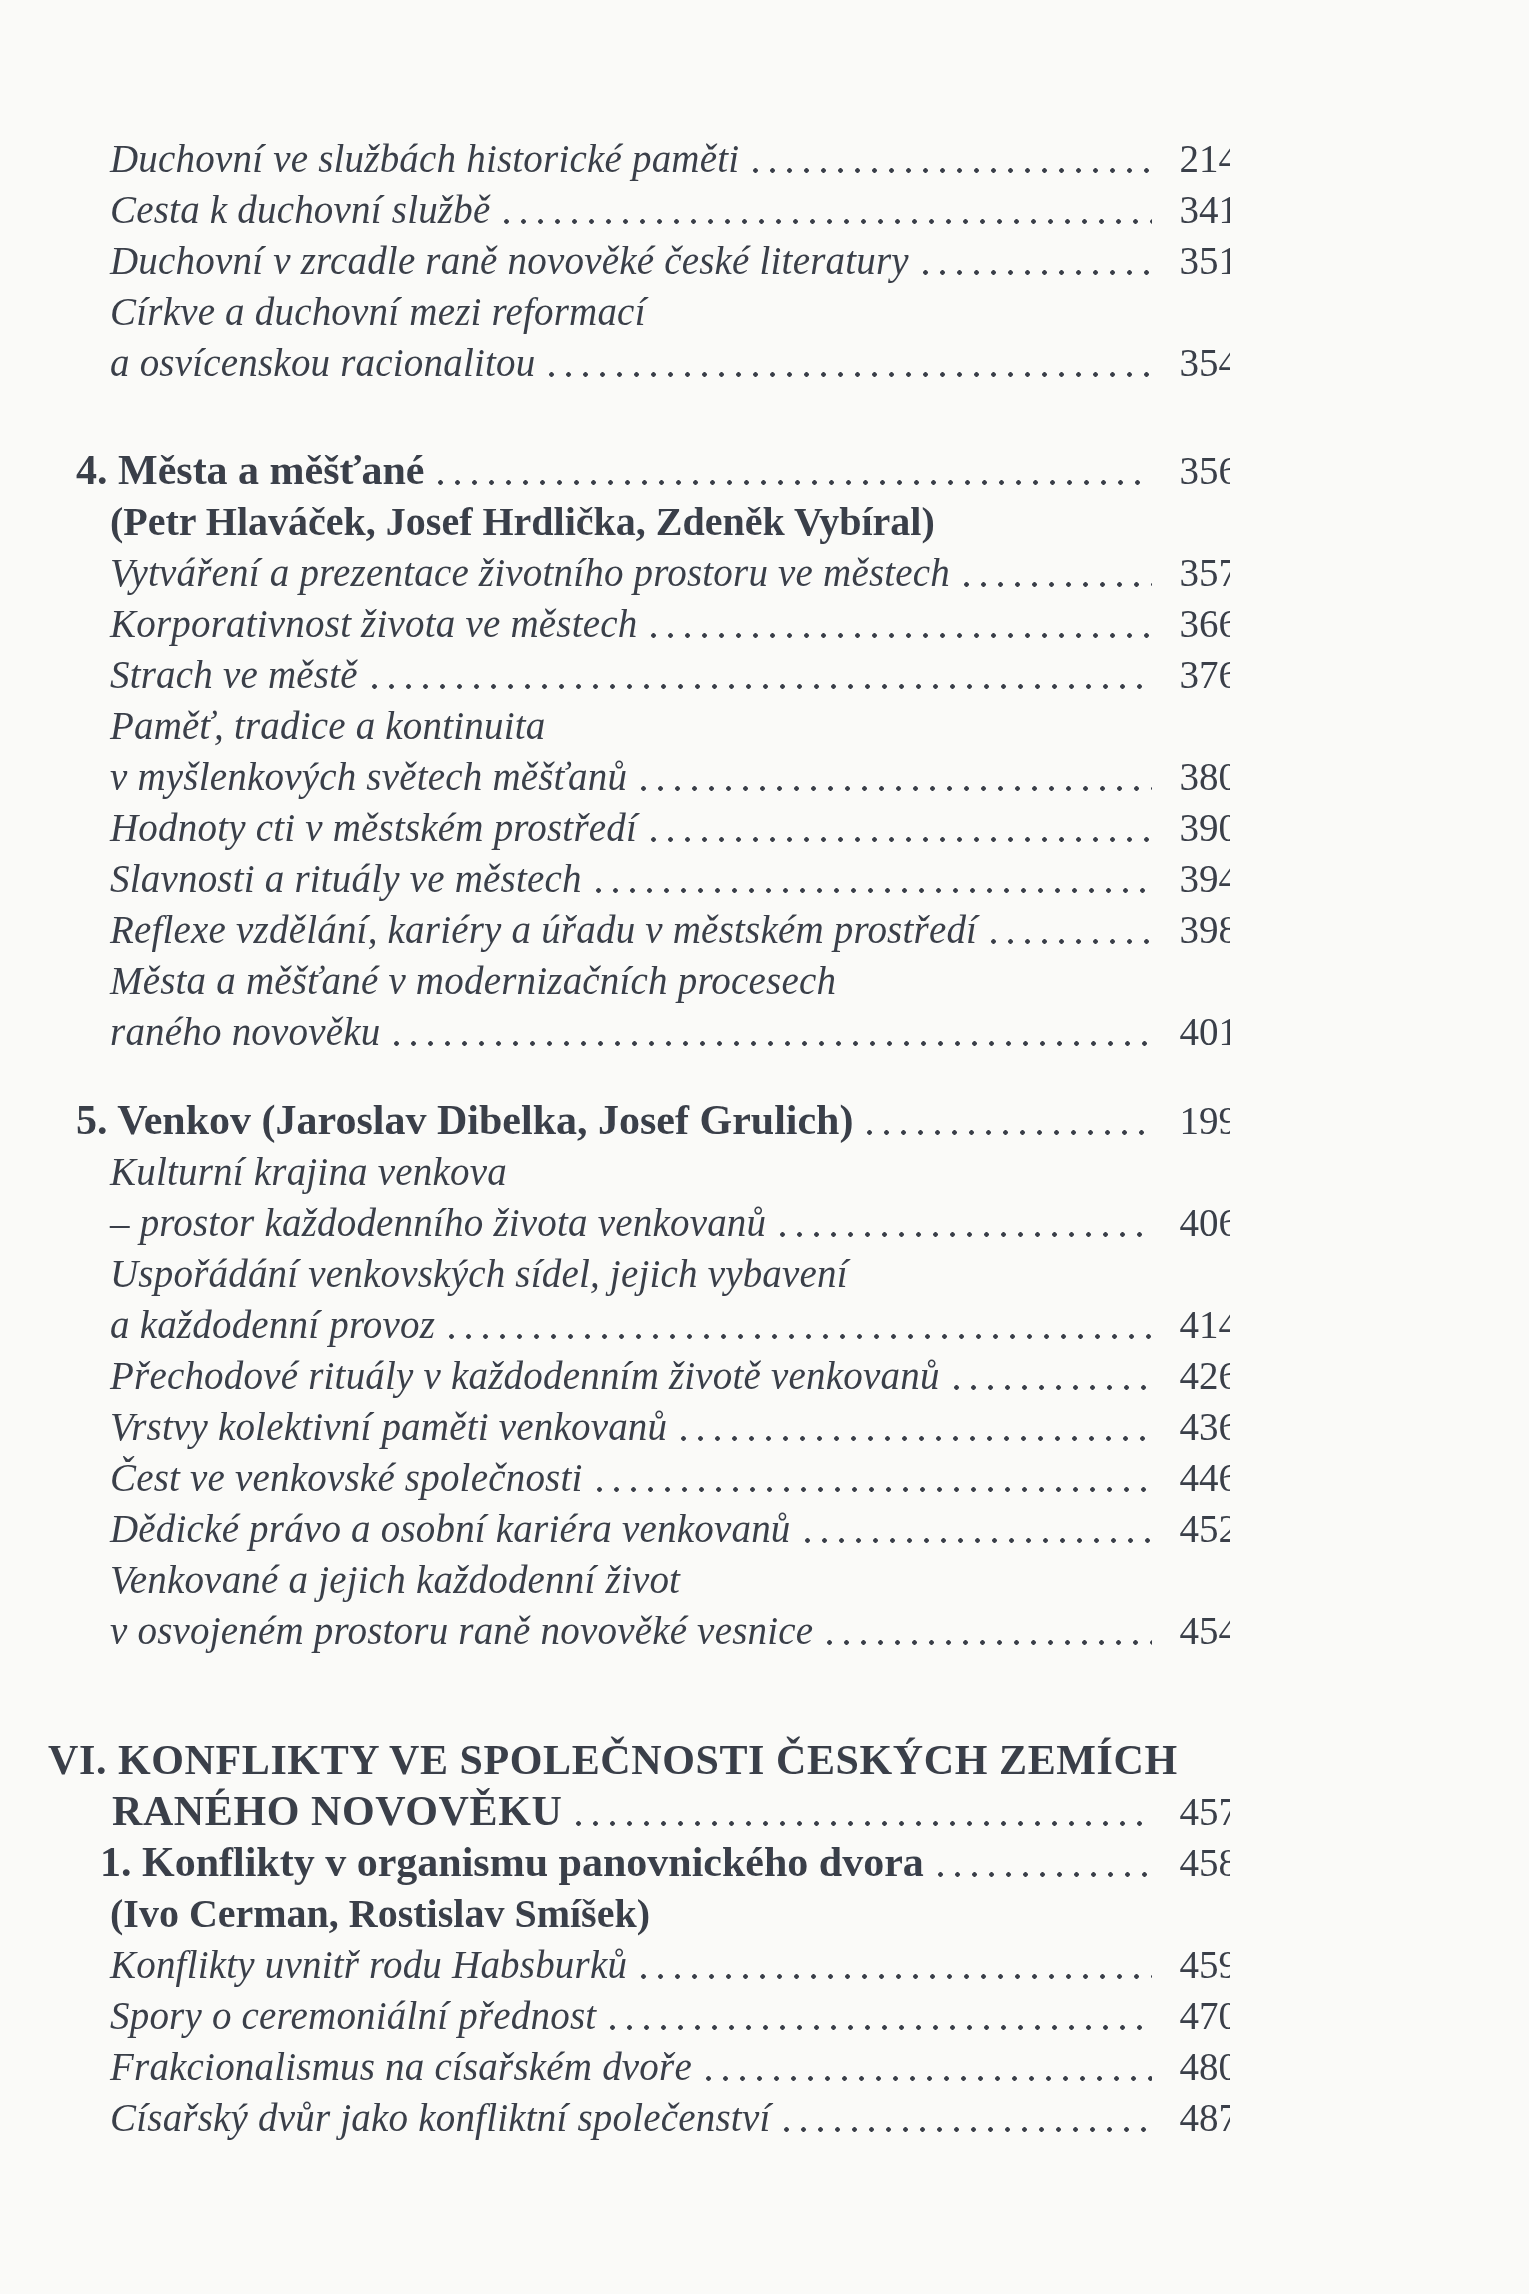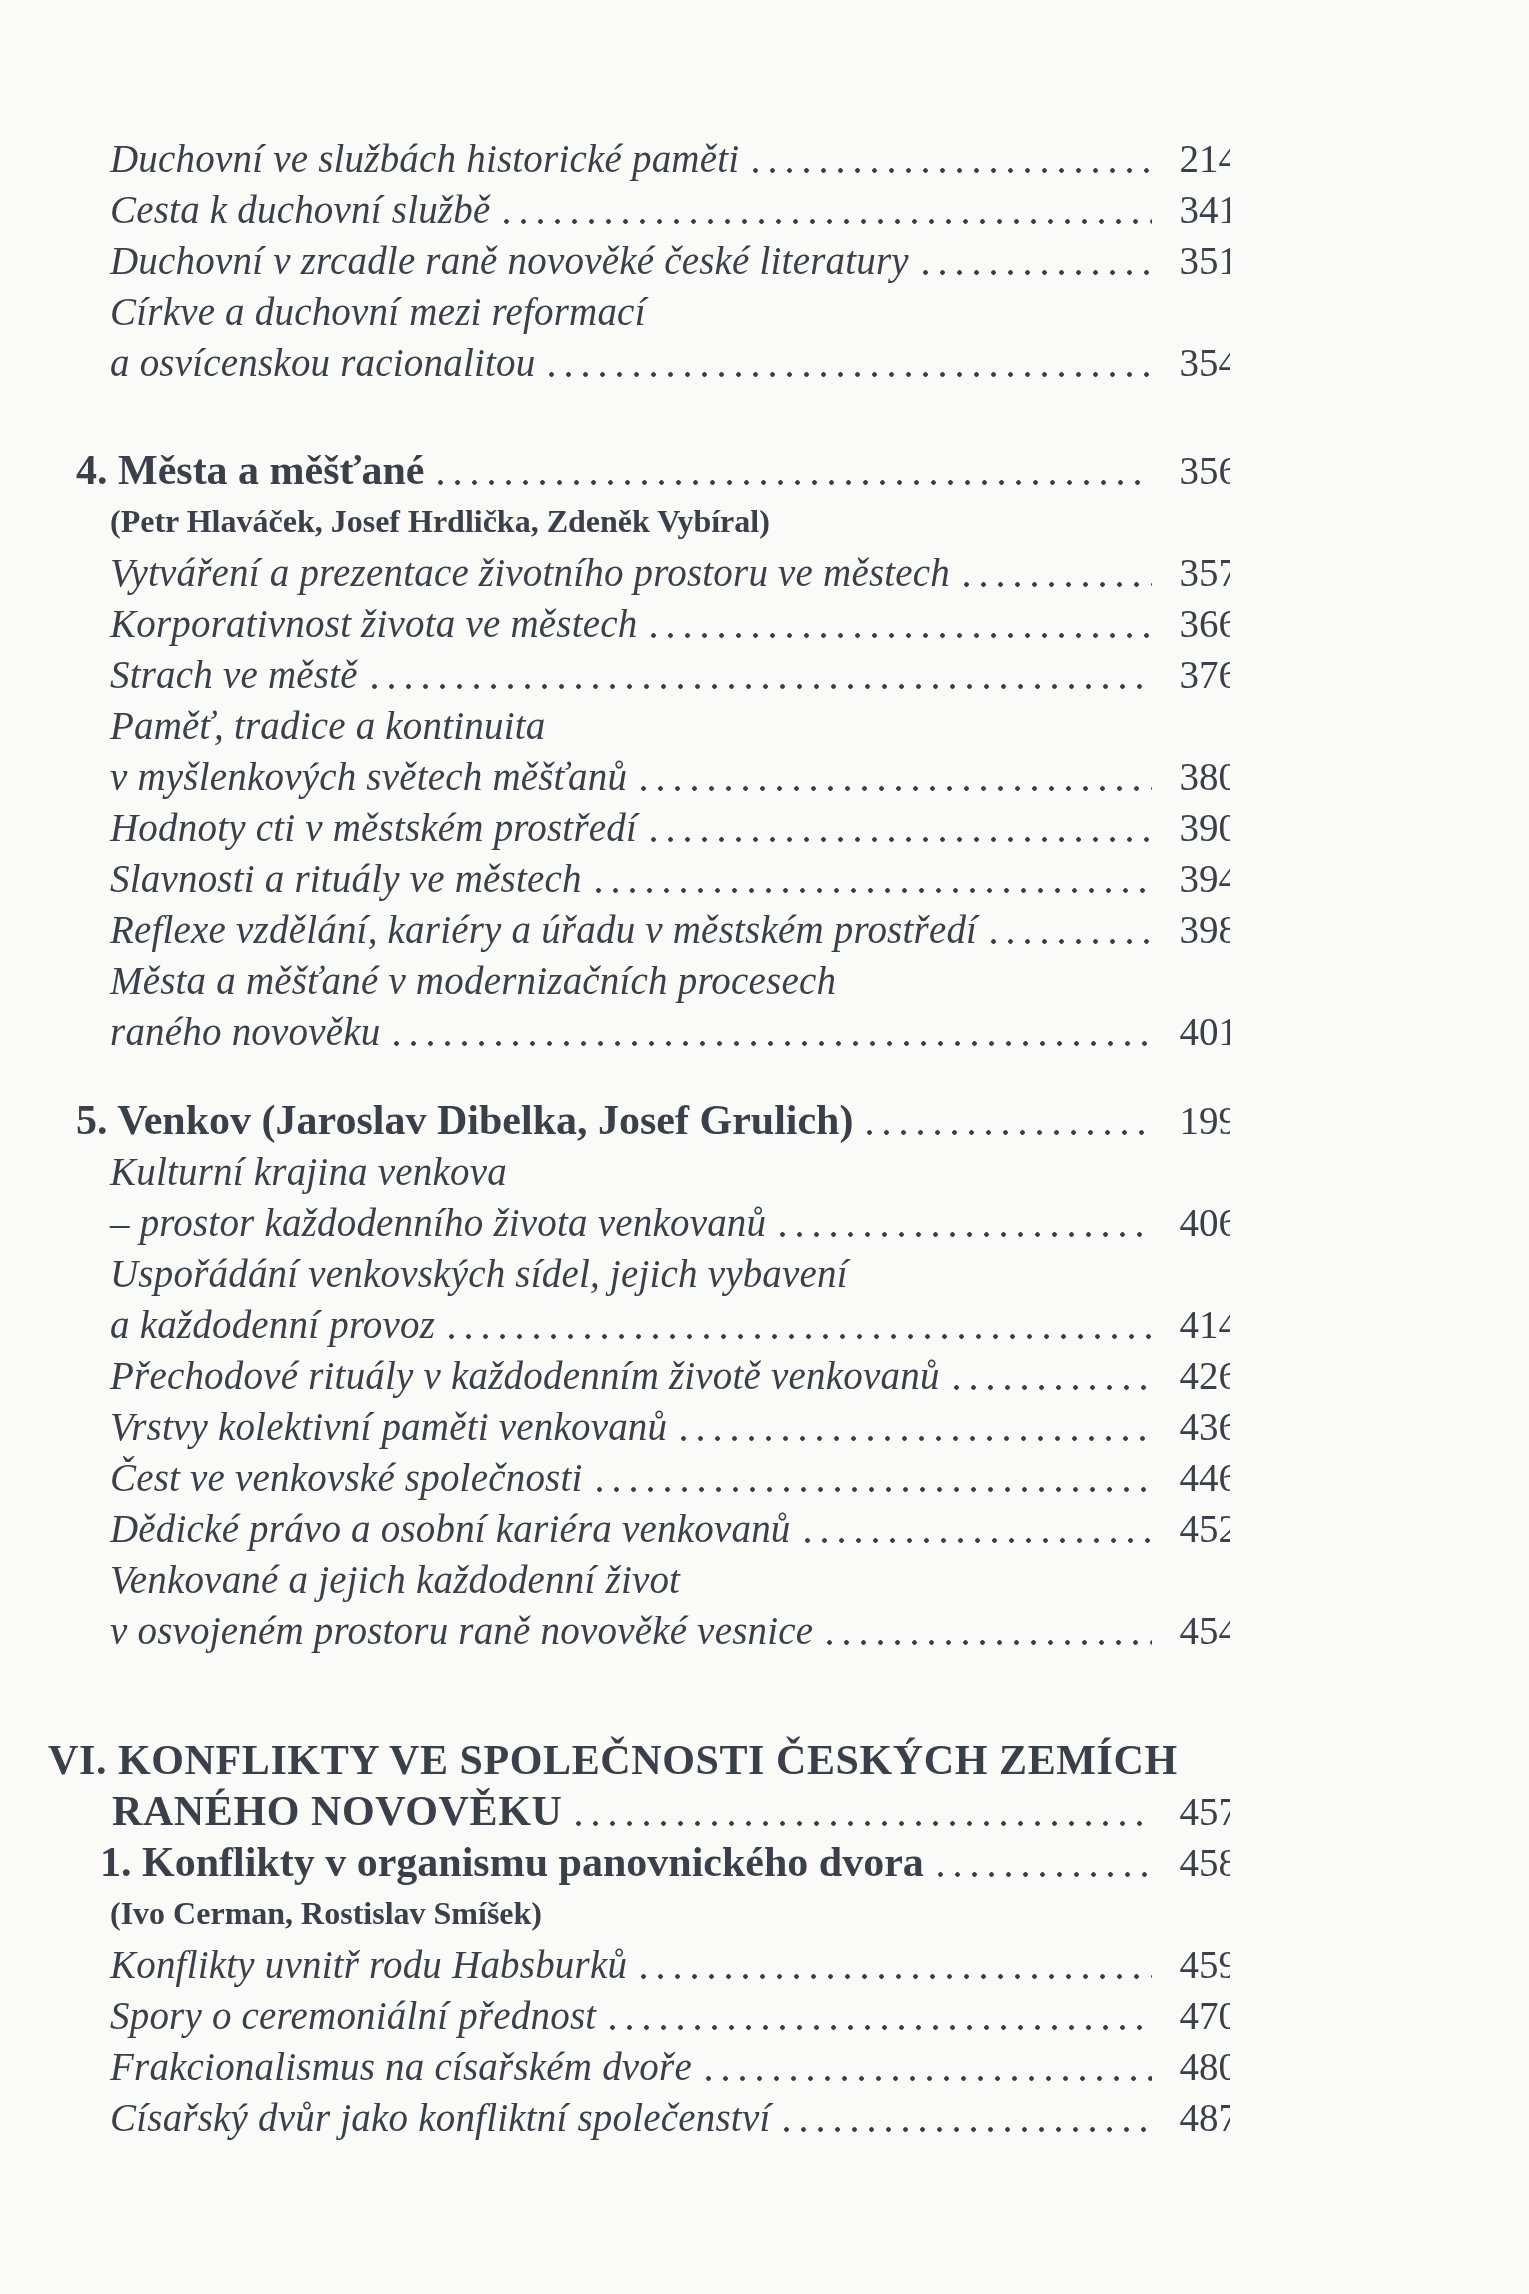--- a/index.html
+++ b/index.html
@@ -52,21 +52,21 @@
     font-weight:400;
     font-size:39px;
     letter-spacing:0.2px;
   }
   .style-bold .title{
     font-weight:700;
     font-size:42px;
   }
   .style-roman .title{
     font-weight:700;
-    font-size:32px;
+    font-size:40px;
   }
   .style-caps .title{
     font-weight:700;
     font-size:42px;
     letter-spacing:0.6px;
   }
   
   .leader{
     flex:1 1 auto;
     height:5px;

